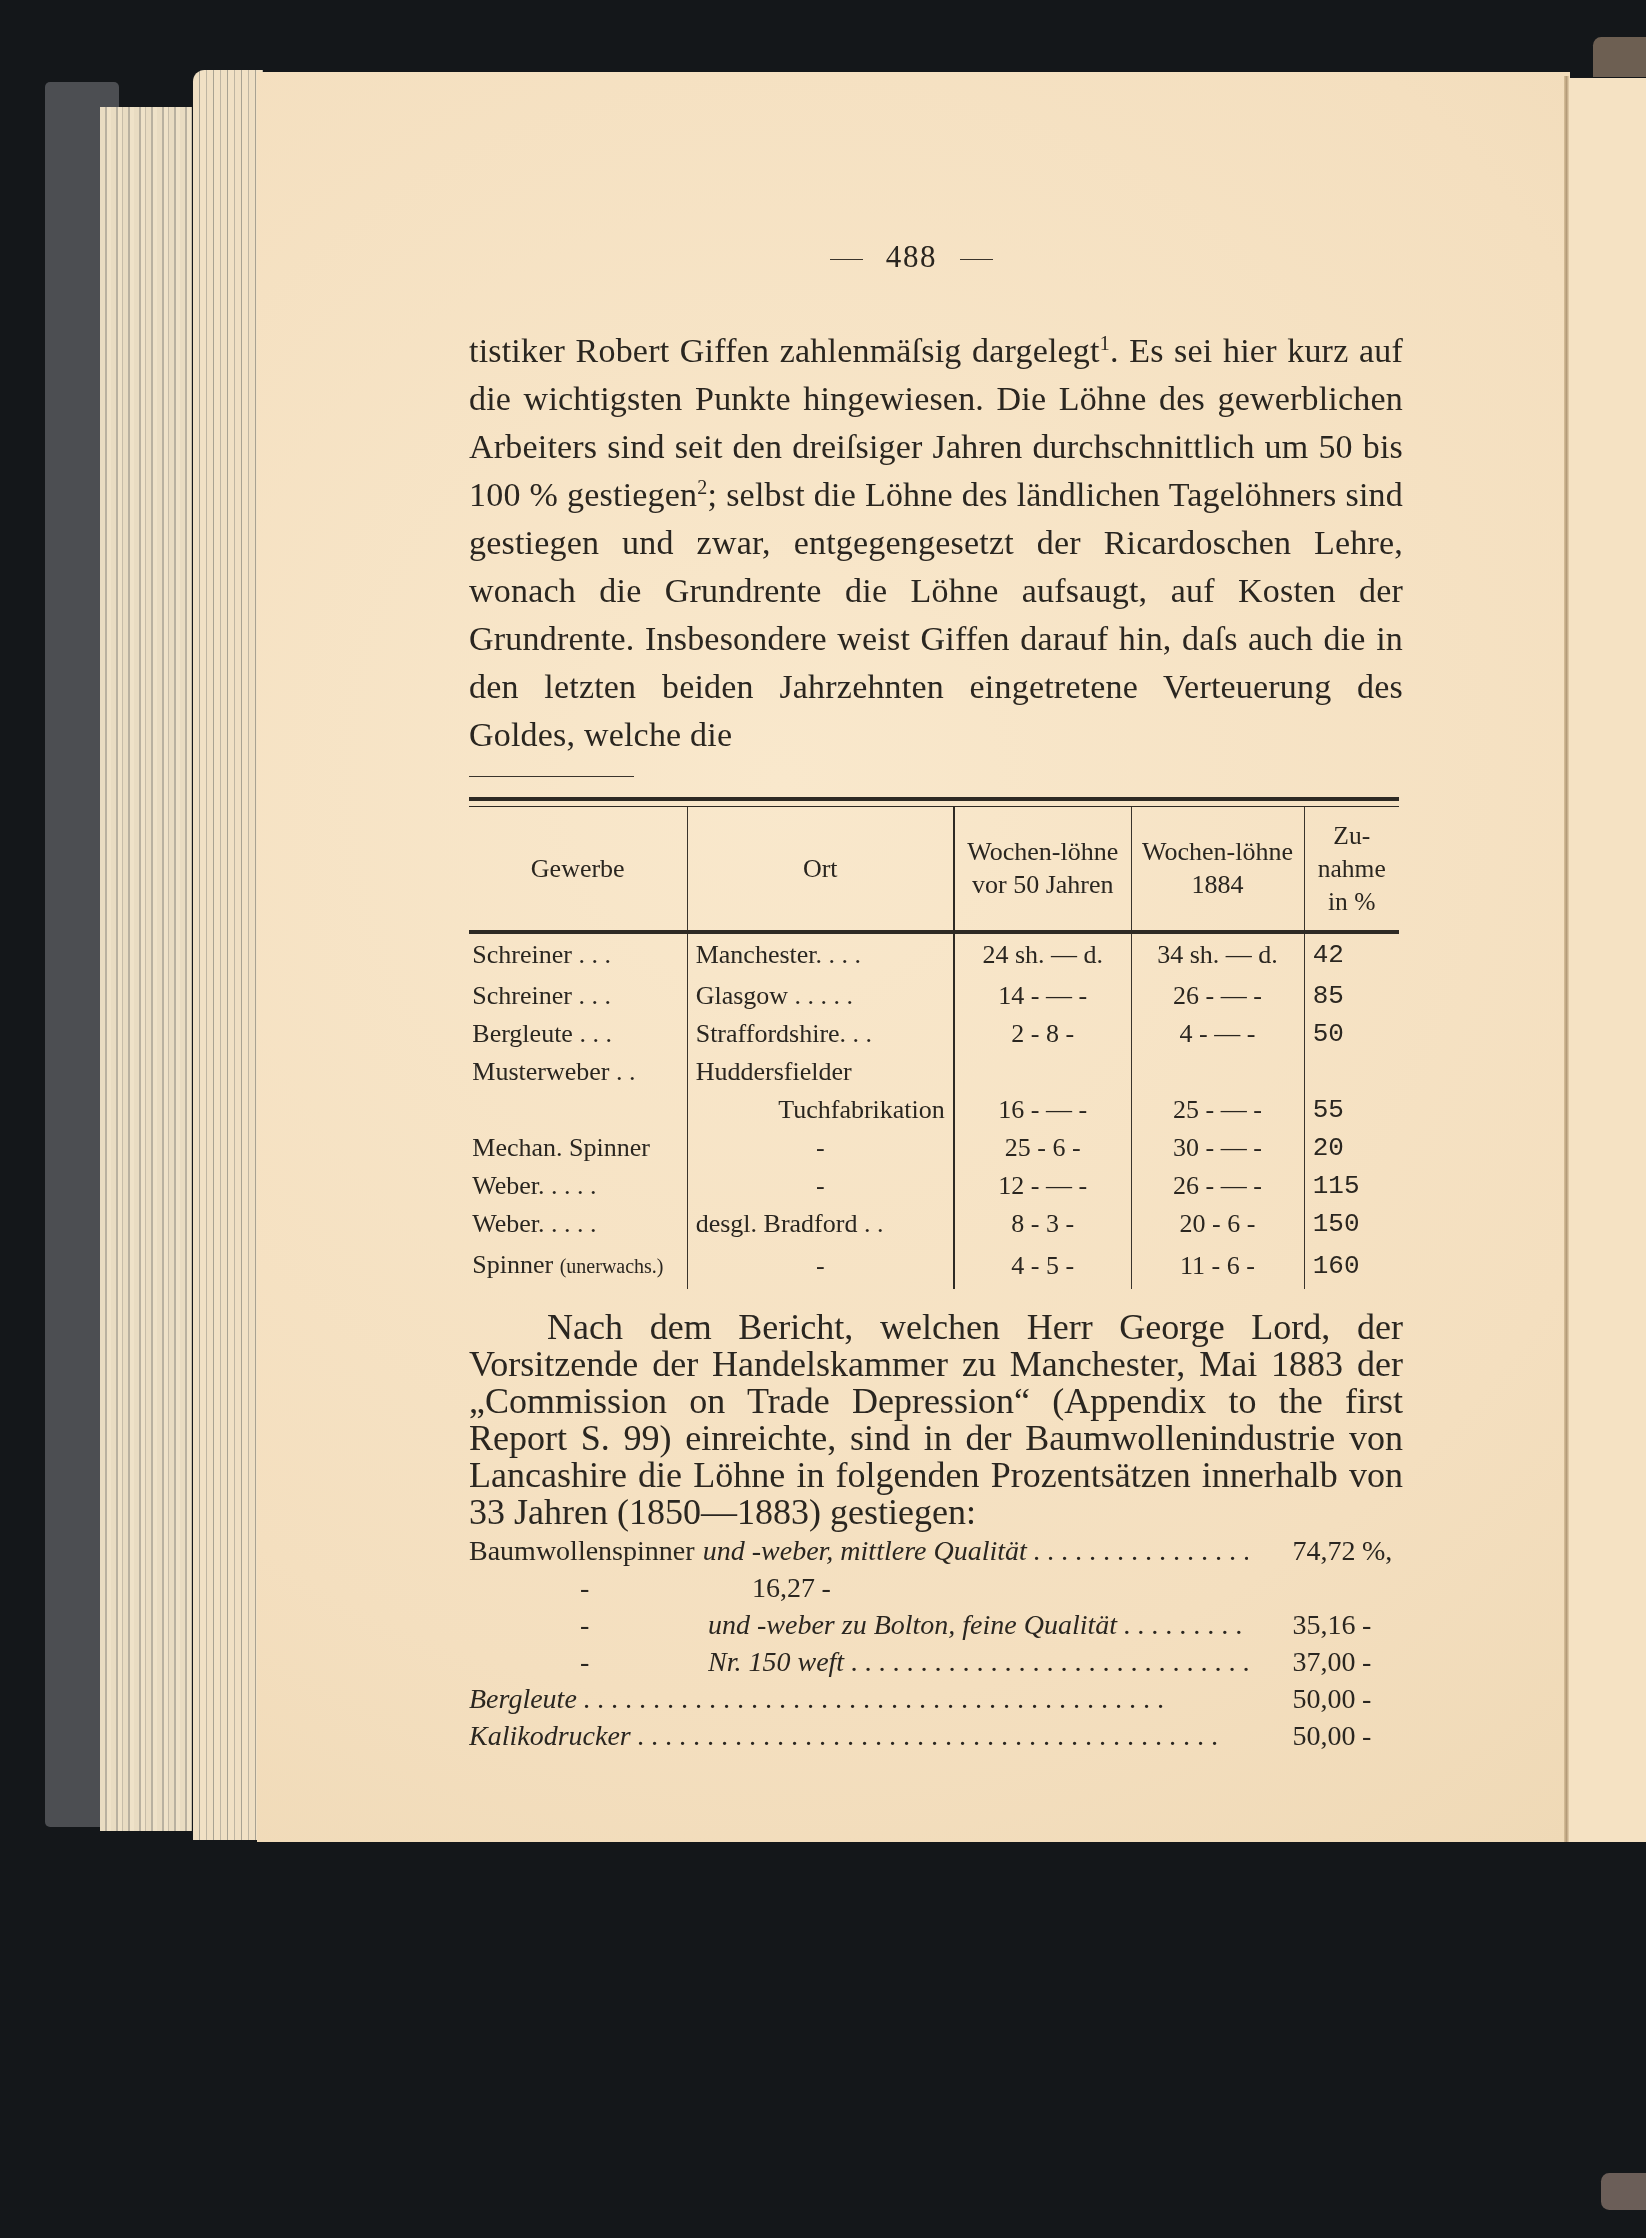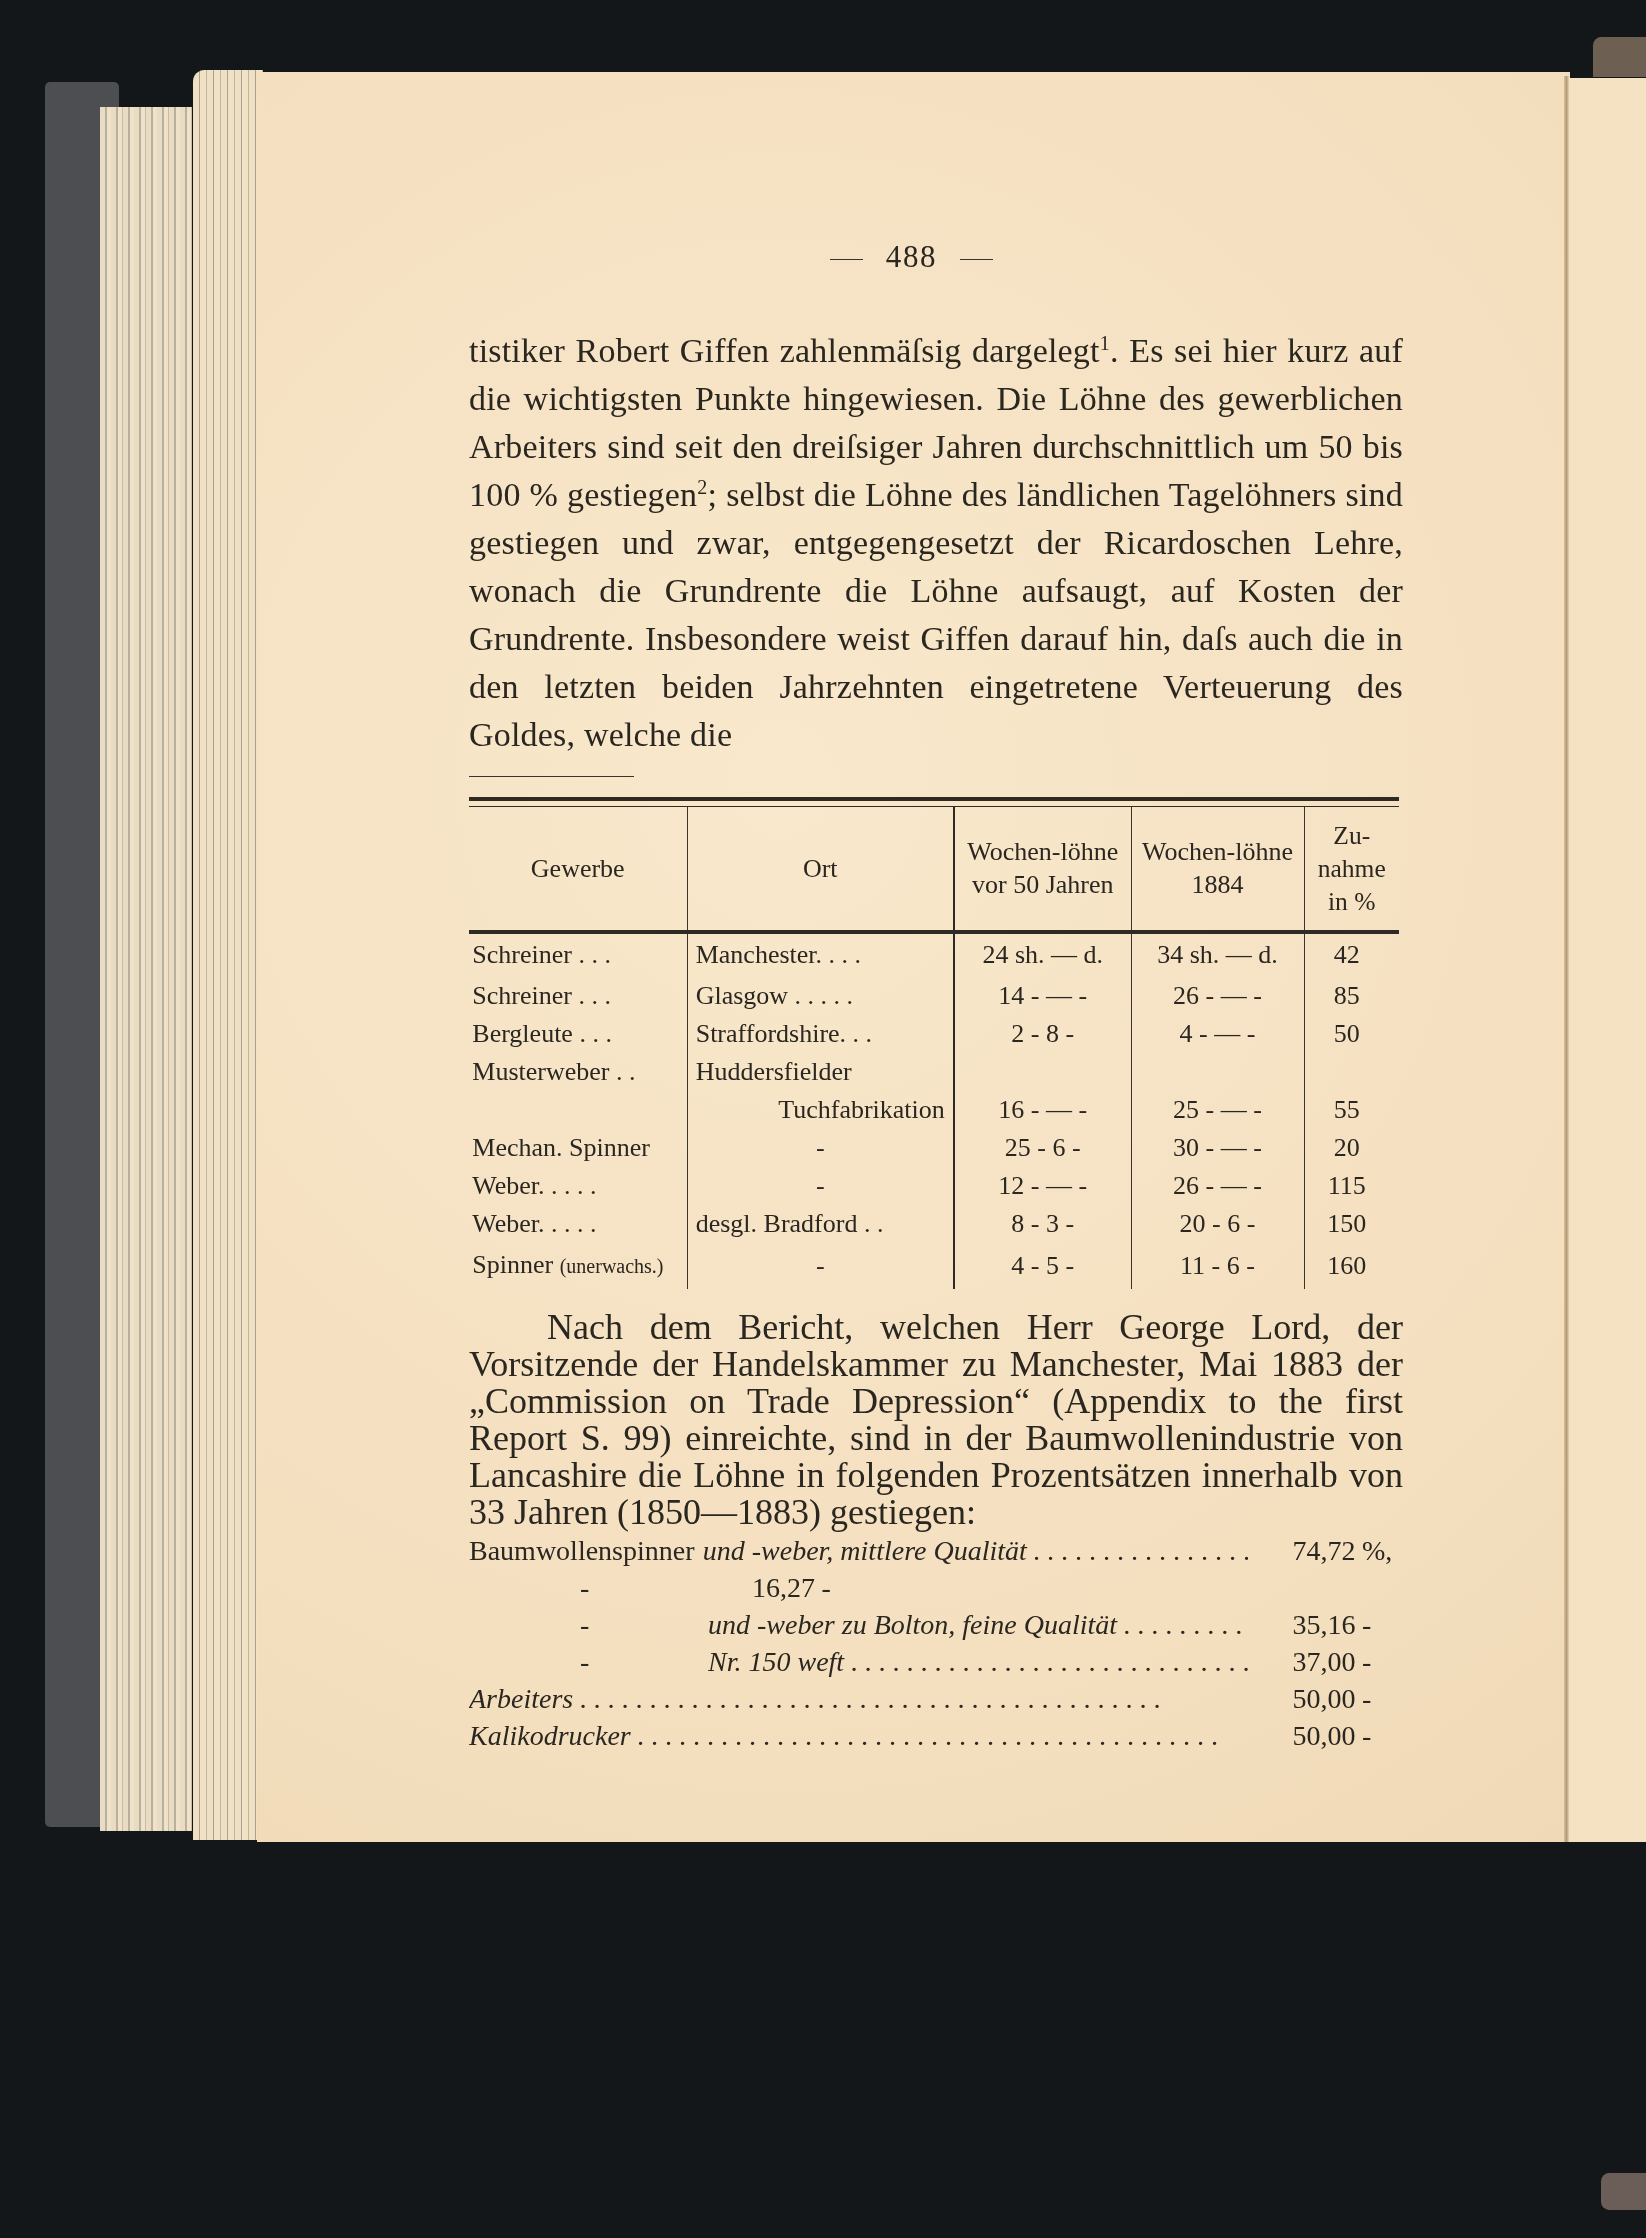--- a/index.html
+++ b/index.html
@@ -63,21 +63,21 @@
     border-left:0.8px solid #3a342c; padding:0 6.6px;
   }
   table.wages th:first-child { border-left:none; }
   table.wages th.thick, table.wages td.thick { border-left:2.5px solid #2e2a24; }
   .head-rule td { padding:0; height:0; border-top:4.1px solid #2e2a24; }
   table.wages td { line-height:38px; padding:0 8.2px; border-left:0.8px solid #3a342c; white-space:nowrap; }
   table.wages td:first-child { border-left:none; padding-left:3.3px; }
   td.ort-center { text-align:center; }
   td.ort-right { text-align:right; }
   td.num { text-align:center; }
-  td.pct { text-align:center; padding-right:18px !important; }
+  td.pct { text-align:left; padding-right:18px !important;font-family:Liberation Mono, monospace; }
   .small { font-size:20px; }
 
   .para2 { margin-top:20px; font-size:36px; line-height:37px; text-align:justify; }
   .para2 p { margin:0; text-indent:78px; }
   .rates { font-size:28px; line-height:37px; margin-top:1.6px; }
   .rate-row { display:flex; align-items:center; }
   .rate-a { width:140px; flex:none; }
   .rate-a.dash { text-align:center; width:140px; }
   .rate-b { flex:1; overflow:hidden; white-space:nowrap;font-style:italic; }
   .rate-b::after { content:" . . . . . . . . . . . . . . . . . . . . . . . . . . . . . . . . . . . . . . . . . ."; }
@@ -220,21 +220,21 @@
       <span class="rate-val">35,16</span>
       <span class="rate-unit">-</span>
     </div>
     <div class="rate-row">
       <span class="rate-a dash" style="width:239px;text-align:left;padding-left:111px;box-sizing:border-box">-</span>
       <span class="rate-b">Nr. 150 weft</span>
       <span class="rate-val">37,00</span>
       <span class="rate-unit">-</span>
     </div>
     <div class="rate-row">
-      <span class="rate-b">Arbeiters</span>
+      <span class="rate-b">Bergleute</span>
       <span class="rate-val">50,00</span>
       <span class="rate-unit">-</span>
     </div>
     <div class="rate-row">
       <span class="rate-b">Kalikodrucker</span>
       <span class="rate-val">50,00</span>
       <span class="rate-unit">-</span>
     </div>
   </div>
 </div>

